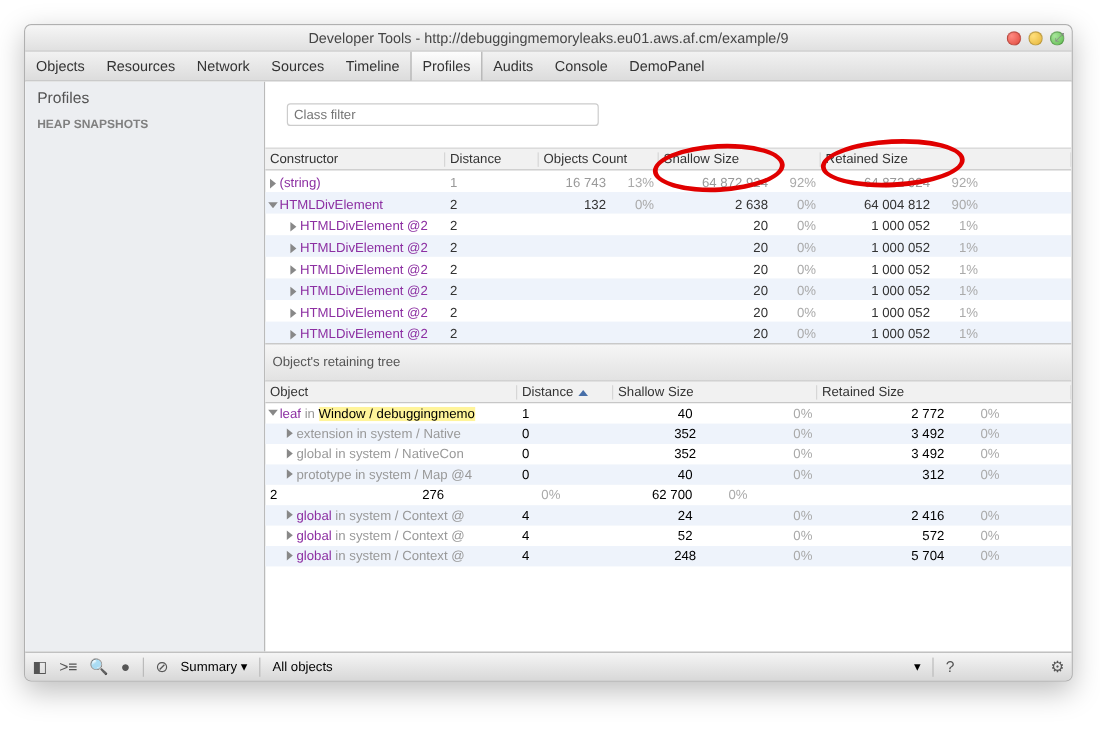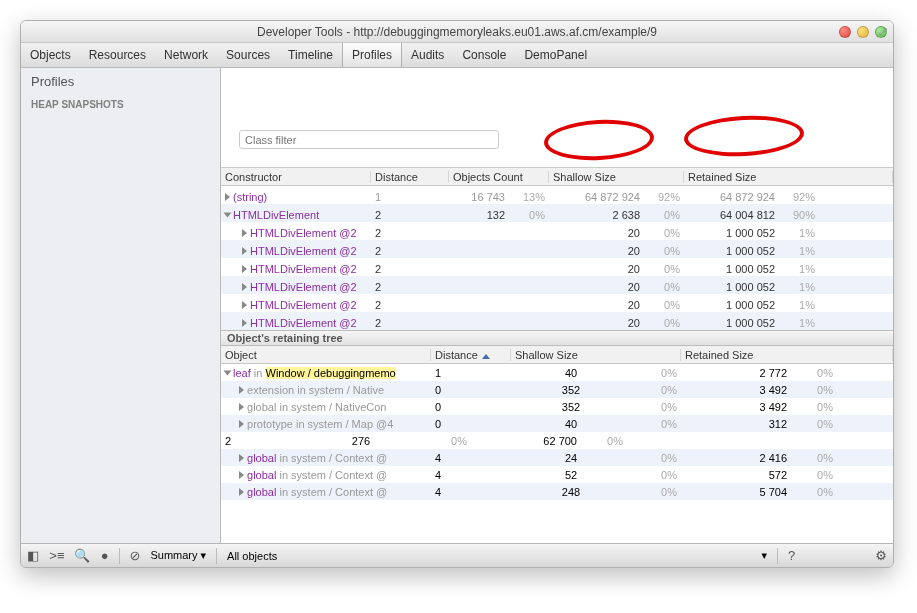--- a/index.html
+++ b/index.html
@@ -56,21 +56,21 @@
 .snap { display:flex; align-items:center; gap:6px; padding:4px 10px; cursor:pointer;}
 .snap.selected { background:linear-gradient(#4a8cf0,#2b6bdc); color:#fff;}
 .snapicon{width:22px;height:22px;background:#fff;border:1px solid #aaa;display:flex;align-items:center;justify-content:center;font-size:8px;color:#888;position:relative;}
 .snapicon::before{content:"";position:absolute;left:3px;top:3px;width:6px;height:16px;background:repeating-linear-gradient(#9c9c9c,#9c9c9c 1px,transparent 1px,transparent 3px);}
 .snapicon::after{content:"%";position:absolute;right:3px;bottom:2px;color:#7aa845;font-size:9px;}
 .snap .lbl{display:flex;flex-direction:column;line-height:1.15;}
 .snap b{font-size:12px;font-weight:bold;}
 .snap .sz{font-size:10px;color:#707070;}
 .snap.selected .sz{color:#d8e6ff;}
 .main { flex:1; display:flex; flex-direction:column; overflow:hidden;}
-.filter { padding:18px; background:#fff; border-bottom:1px solid #ccc;margin-top:44px;}
+.filter { padding:18px; background:#fff; border-bottom:1px solid #ccc;}
 .filter input { width:260px; height:19px; border:1px solid #ccc; border-radius:3px; padding:0 5px; font-size:11px; color:#999;}
 .grid-head, .row { display:flex; align-items:center; height:18px;}
 .grid-head { background:#f1f1f1; border-bottom:1px solid #c7c7c7; font-size:11px; color:#333;}
 .grid-head .col { border-right:1px solid #d6d6d6; padding:0 4px;}
 .col-constructor{flex:0 0 150px;}
 .col-dist{flex:0 0 78px;}
 .col-count{flex:0 0 100px;}
 .col-shallow{flex:0 0 135px;}
 .col-retained{flex:1;}
 .rows{overflow:hidden;}
@@ -82,21 +82,21 @@
 .c.dist{flex:0 0 78px;}
 .c.num{justify-content:flex-end;}
 .c.count{flex:0 0 60px;}
 .c.pct{flex:0 0 40px;color:#aaa;justify-content:flex-end;}
 .c.shallow{flex:0 0 95px;}
 .c.retained{flex:0 0 95px;}
 .arrow{width:0;height:0;border-top:4px solid transparent;border-bottom:4px solid transparent;border-left:5px solid #888;display:inline-block;}
 .arrow.down{transform:rotate(90deg);}
 .indent{display:inline-block;width:14px;}
 .cname{color:#8c2fa2;}
-.retain-h{height:16px;background:linear-gradient(#f6f6f6,#e2e2e2);border-top:1px solid #bcbcbc;border-bottom:1px solid #bcbcbc;display:flex;align-items:center;padding:0 6px;font-size:11px;color:#555;font-weight:bold;}
+.retain-h{height:32px;background:linear-gradient(#f6f6f6,#e2e2e2);border-top:1px solid #bcbcbc;border-bottom:1px solid #bcbcbc;display:flex;align-items:center;padding:0 6px;font-size:11px;color:#555;}
 .grid2 .col-obj{flex:0 0 210px;}
 .grid2 .col-dist2{flex:0 0 80px;}
 .grid2 .col-shallow2{flex:0 0 170px;}
 .grid2 .col-retained2{flex:1;}
 .sort-arrow{display:inline-block;width:0;height:0;border-left:4px solid transparent;border-right:4px solid transparent;border-bottom:5px solid #476fa8;margin-left:4px;}
 .row2{display:flex;height:17px;align-items:center;font-size:11px;}
 .row2:nth-child(even){background:#eef3fb;}
 .row2 .c-obj{flex:0 0 210px;padding:0 4px;white-space:nowrap;overflow:hidden;}
 .row2 .c-dist{flex:0 0 80px;padding:0 4px;}
 .row2 .c-sh{flex:0 0 120px;text-align:center;padding:0 4px;}

